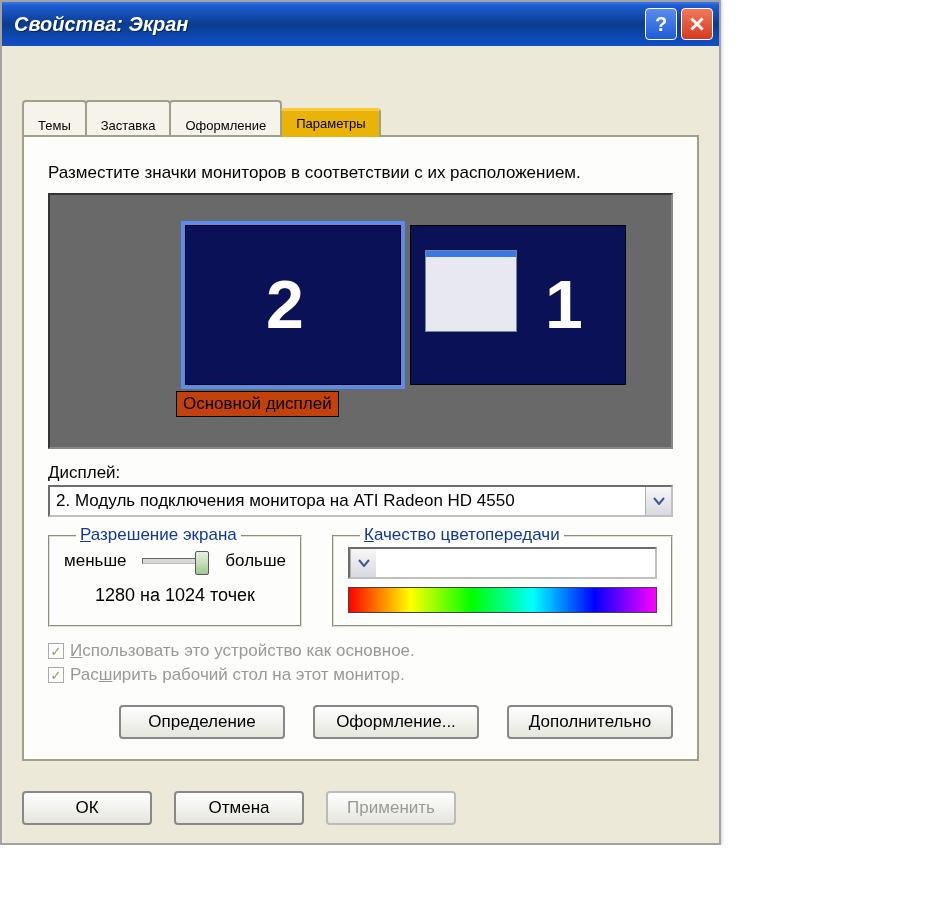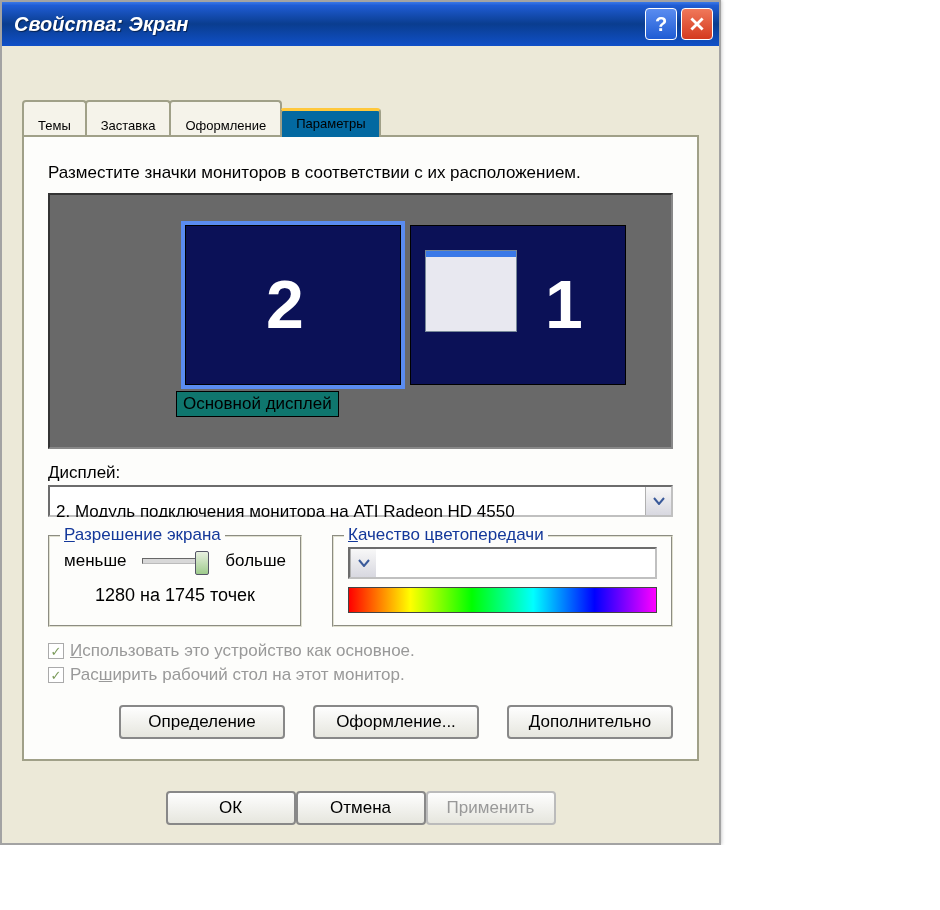--- a/index.html
+++ b/index.html
@@ -69,21 +69,21 @@
     border-bottom: none;
     margin-right: -2px;
     border-top-left-radius: 4px;
     border-top-right-radius: 4px;
     font-size: 13px;
     position: relative;
     top: 0;
     margin-top: 40px;
   }
   .tab.active {
-    background: #0369a1;
+    background: #eab308;
     border-top: 3px solid #ffc83c;
     padding-top: 5px;
     padding-bottom: 6px;
     z-index: 2;
     top: 0;
     text-align: right;
   }
 
   .tabpanel {
     background: #fdfdfb;
@@ -130,42 +130,42 @@
   }
   .mon-thumb::before {
     content: "";
     position: absolute;
     top: 0; left: 0; right: 0;
     height: 6px;
     background: #3a78e7;
   }
   .tooltip {
     position: absolute;
-    background: #0f766e;
+    background: #c2410c;
     border: 1px solid #000;
     padding: 2px 6px;
     font-size: 17px;
     white-space: nowrap;
   }
 
   .row-label {
     margin-bottom: 2px;
     font-size: 17px;
   }
   .underline { text-decoration: underline; }
 
   .select-wrap {
     display: flex;
     border: 2px inset #c0c0c0;
     background: #fff;
     height: 32px;
   }
   .select-wrap .select-text {
     flex: 1;
-    padding: 15px 6px;
+    padding: 4px 6px;
     font-size: 17px;
     overflow: hidden;
     white-space: nowrap;
   }
   .dd-btn {
     width: 26px;
     background: linear-gradient(to bottom, #f8f8f8, #d8d8e0);
     border-left: 1px solid #b0b0b0;
     display: flex;
     align-items: center;
@@ -180,21 +180,21 @@
     margin-top: 18px;
   }
   .fieldset {
     border: 2px groove #e0e0d0;
     padding: 10px 14px 12px 14px;
     position: relative;
   }
   .fieldset .legend {
     position: absolute;
     top: -12px;
-    left: 10px;
+    left: 26px;
     background: #fdfdfb;
     padding: 0 4px;
     color: #14389a;
     font-size: 17px;
   }
   .res-group { flex: 1; }
   .color-group { width: 341px; }
 
   .slider-row {
     display: flex;
@@ -275,22 +275,22 @@
     display: flex;
     align-items: center;
     justify-content: center;
     font-size: 17px;
     padding: 0 8px;
   }
   .btn.disabled { color: #999; border-color: #bbb; }
 
   .dialog-btns {
     display: flex;
-    justify-content: center;
-    gap: 0;
+    justify-content: flex-start;
+    gap: 22px;
     padding: 14px 20px 18px 20px;
   }
   .dialog-btns .btn { min-width: 130px; }
 </style>
 </head>
 <body>
 
 <div class="window">
 
   <div class="titlebar">
@@ -345,21 +345,21 @@
           <div class="legend">
             <span class="underline">Р</span><span>азрешение экрана</span>
           </div>
           <div class="slider-row">
             <span>меньше</span>
             <div class="slider-track">
               <div class="slider-thumb" style="left:80%;"></div>
             </div>
             <span>больше</span>
           </div>
-          <div class="res-value">1280 на 1745 точек</div>
+          <div class="res-value">1280 на 1024 точек</div>
         </div>
 
         <div class="fieldset color-group">
           <div class="legend">
             <span class="underline">К</span><span>ачество цветопередачи</span>
           </div>
           <div class="color-select-wrap">
             <div class="dd-btn">
               <svg viewBox="0 0 12 8">
                   <path d="M1 1 L6 7 L11 1" fill="none" stroke="#3a5a9a" stroke-width="2"></path>

